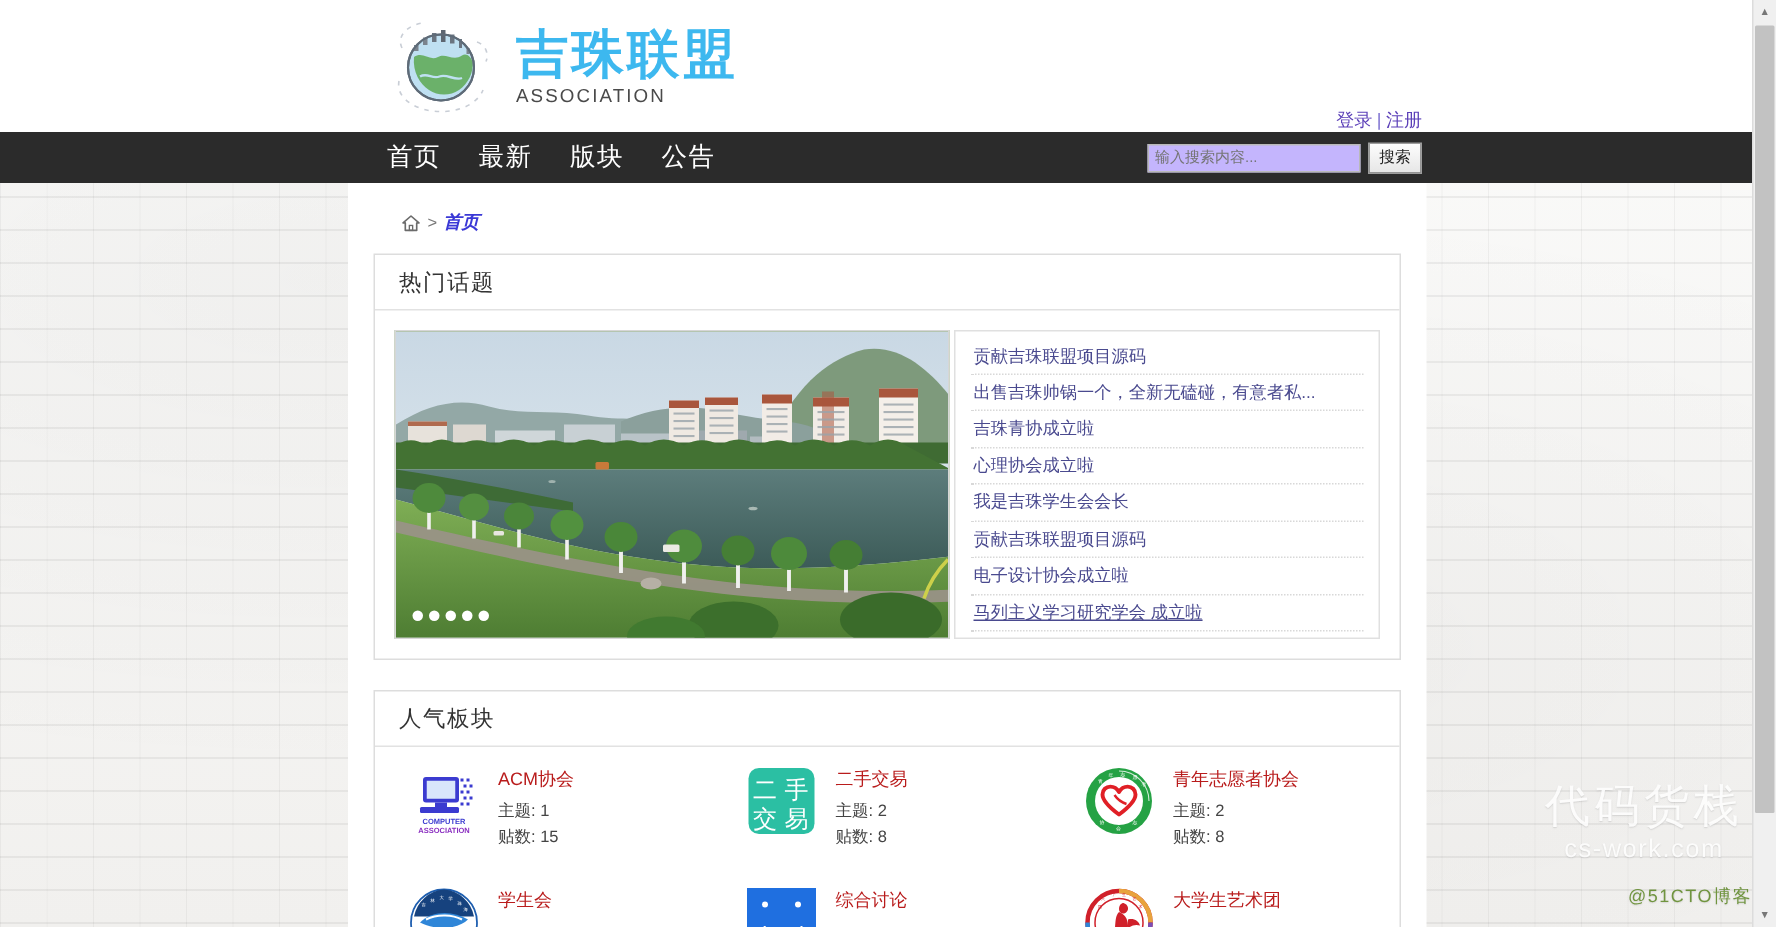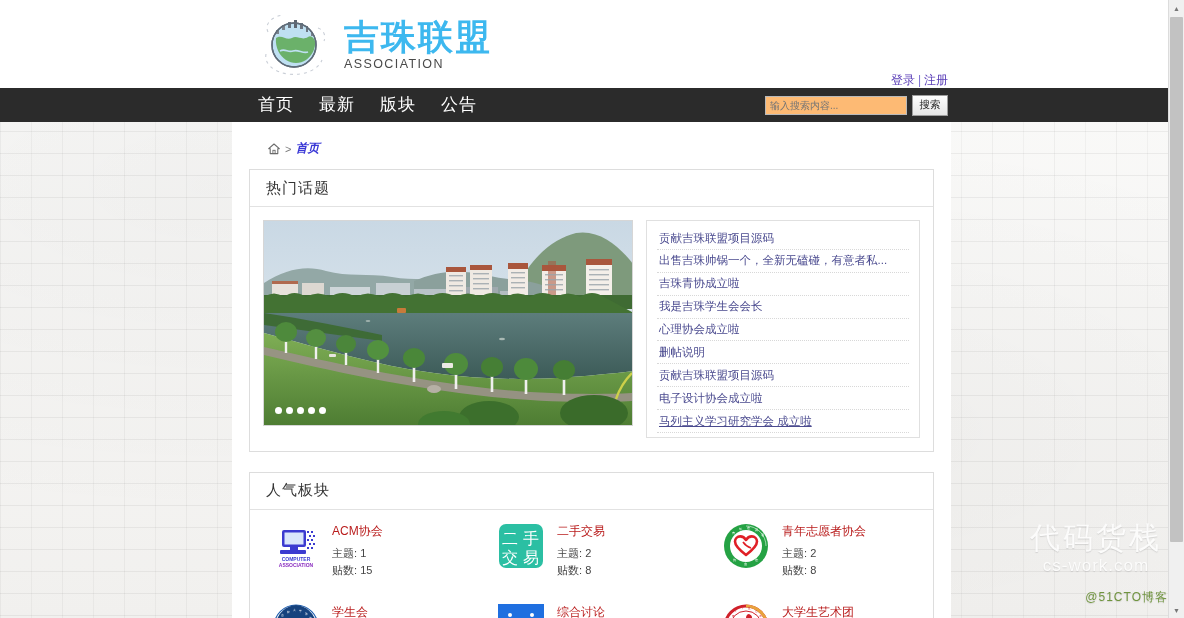--- a/index.html
+++ b/index.html
@@ -81,21 +81,21 @@
   .nav-item {
     color:#ffffff; font-size:17px; text-decoration:none; letter-spacing:1px;
     line-height:34px;
   }
   .search-area {
     position:absolute; right:222px; top:0; height:34px;
     display:flex; align-items:center; gap:5px;
   }
   .search-input {
     width:142px; height:19px; font-size:10px; padding:1px 4px;
-    border:1px solid #b9b9b9; background:#fdba74; color:#666;
+    border:1px solid #b9b9b9; background:#c4b5fd; color:#666;
     font-family:"Liberation Sans","DejaVu Sans",sans-serif;
   }
   .search-btn {
     height:21px; min-width:36px; font-size:10.5px; color:#222;
     background:linear-gradient(#fdfdfd,#e6e6e6);
     border:1px solid #9d9d9d; cursor:pointer; padding:0 5px;
     font-family:"Liberation Sans","DejaVu Sans",sans-serif;
   }
 
   
@@ -112,21 +112,21 @@
   .panel {
     border:1px solid #dddddd; background:#fff; margin-bottom:20px;
   }
   .panel-head {
     height:37px; border-bottom:1px solid #e2e2e2;
     display:flex; align-items:center; padding-left:16px;
     font-size:15px; color:#333; font-weight:normal; letter-spacing:1px;
   }
   .panel-body { padding:13px; }
 
-  .hot-row { display:flex; gap:13px; }
+  .hot-row { display:flex; gap:3px; }
   .carousel {
     width:370px; height:206px; position:relative; overflow:hidden;
     border:1px solid #d6d6d6; background:#8fae7a;
   }
   .carousel svg { position:absolute; left:0; top:0; }
   .dots { position:absolute; left:11px; bottom:11px; display:flex; gap:4px; }
   .dot { width:7px; height:7px; border-radius:50%; background:#ffffff; }
 
   .topic-box {
     flex:1; border:1px solid #e0e0e0; padding:6px 10px 4px 10px;
@@ -400,23 +400,22 @@
               <span class="dot"></span>
               <span class="dot"></span>
               <span class="dot"></span>
             </div>
           </div>
 
           <div class="topic-box">
             <a class="topic" href="#">贡献吉珠联盟项目源码</a>
             <a class="topic" href="#">出售吉珠帅锅一个，全新无磕碰，有意者私...</a>
             <a class="topic" href="#">吉珠青协成立啦</a>
+            <a class="topic" href="#">心理协会成立啦</a>
             <a class="topic" href="#">我是吉珠学生会会长</a>
-            <a class="topic" href="#">心理协会成立啦</a>
-            <a class="topic" href="#">删帖说明</a>
             <a class="topic" href="#">贡献吉珠联盟项目源码</a>
             <a class="topic" href="#">电子设计协会成立啦</a>
             <a class="topic" href="#">马列主义学习研究学会 成立啦</a>
           </div>
         </div>
       </div>
     </div>
 
     <div class="panel">
       <div class="panel-head">人气板块</div>

